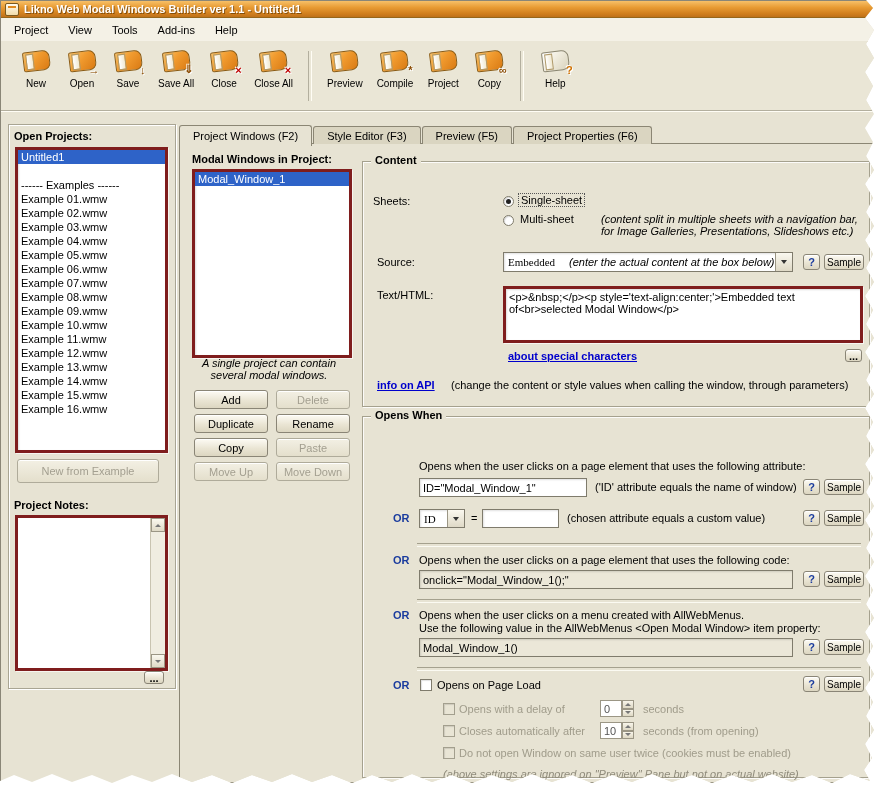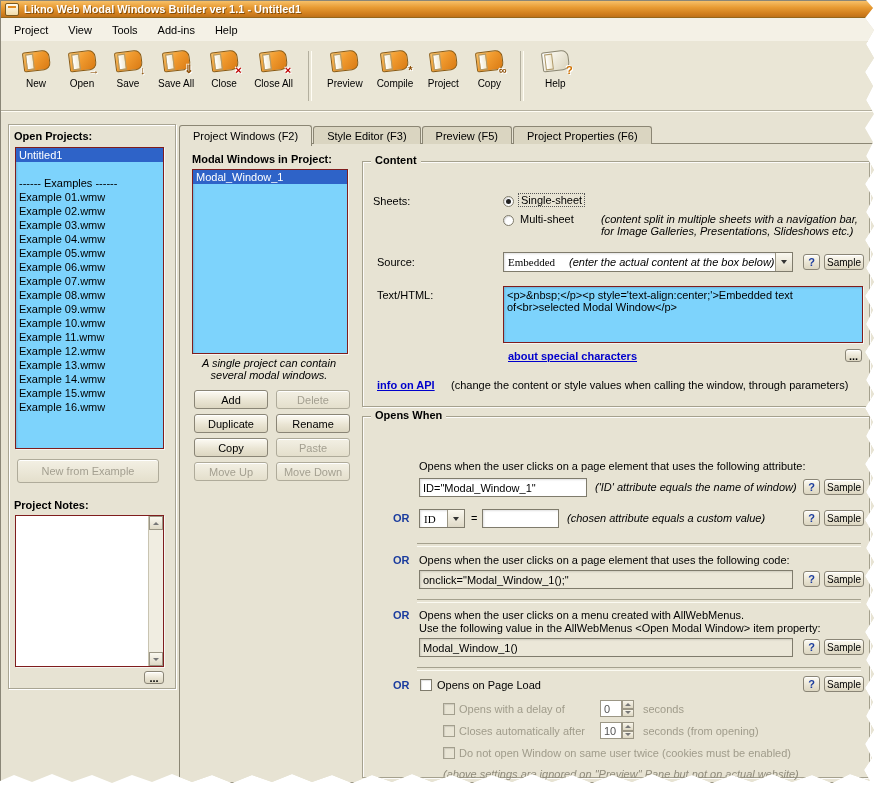--- a/index.html
+++ b/index.html
@@ -31,21 +31,21 @@
   .ovl.red{color:#C00000;}
   .ovl.orange{color:#D07000;}
   
   .bold{font-weight:bold;}
   .italic{font-style:italic;}
   .gray{color:#A09C8B;}
   .grayer{color:#8F8B7B;}
   .btn{background:linear-gradient(180deg,#FDFBF4,#EAE5D4 55%,#DCD6C1);border:1px solid #8A8576;border-radius:3px;
        font-family:"Liberation Sans",sans-serif;font-size:11px;color:#000;box-shadow:inset 0 1px 0 #fff;padding:0;cursor:default;}
   .btn.disabled{color:#A39F90;border-color:#AFAB9A;background:linear-gradient(180deg,#F3F0E4,#E4DFCC);}
-  .sunken{background:#7dd3fc;border:1px solid #7f1d1d;box-shadow:inset 1px 1px 2px rgba(0,0,0,.14),1px 1px 0 rgba(255,255,255,.65);}
+  .sunken{background:#ffffff;border:3px solid #7f1d1d;box-shadow:inset 1px 1px 2px rgba(0,0,0,.14),1px 1px 0 rgba(255,255,255,.65);}
   .txt{position:absolute;height:19px;background:#fff;border:1px solid #7F7B6C;box-shadow:inset 1px 1px 2px rgba(0,0,0,.12);
        font-family:"Liberation Sans",sans-serif;font-size:11px;padding:0 3px;box-sizing:border-box;}
   .txt.ro{background:#EBE7D8;}
   .groupbox{position:absolute;border:1px solid #A5A18E;box-shadow:1px 1px 0 rgba(255,255,255,.85),inset 1px 1px 0 rgba(255,255,255,.85);}
   .legend{position:absolute;top:-8px;left:8px;background:#E7E3D3;padding:0 4px;font-weight:bold;white-space:nowrap;}
   .hsep{position:absolute;left:54px;right:8px;height:2px;border-top:1px solid #A5A18E;border-bottom:1px solid #FBFAF2;}
   .link{color:#0000CC;text-decoration:underline;font-weight:bold;cursor:pointer;white-space:nowrap;}
   .or{color:#1B3C9E;font-weight:bold;}
   .qbtn{position:absolute;width:17px;height:16px;font-weight:bold;font-size:11px;color:#1B3C9E;}
   .sample{position:absolute;width:40px;height:16px;font-size:10px;}
@@ -74,21 +74,21 @@
   .notes-wrap{position:absolute;display:flex;}
   .notes{flex:1;border:none;outline:none;resize:none;background:#fff;font-family:"Liberation Sans",sans-serif;font-size:11px;}
   .vscroll{width:14px;display:flex;flex-direction:column;background:#F0EDE1;border-left:1px solid #C9C4B1;}
   .varrow{height:14px;background:linear-gradient(#FAF8EF,#DFD9C6);border:1px solid #9B9685;display:flex;align-items:center;justify-content:center;box-sizing:border-box;}
   .vtrack{flex:1;}
   
   .tabs{position:absolute;left:178px;top:122px;height:21px;display:flex;align-items:flex-end;z-index:3;}
   .tab{background:#DAD5C1;border:1px solid #8B8674;border-bottom:none;border-radius:3px 3px 0 0;padding:3px 13px 2px;margin-right:1px;white-space:nowrap;}
   .tab.active{background:#E7E3D3;padding-top:4px;padding-bottom:4px;margin-bottom:-2px;}
   .panel{position:absolute;left:178px;top:142px;width:697px;height:640px;background:#E7E3D3;border:1px solid #8B8674;box-sizing:border-box;z-index:1;}
-  .hint{font-style:italic;white-space:nowrap;}
+  .hint{white-space:nowrap;}
   .btn-grid{position:absolute;display:grid;grid-template-columns:74px 74px;grid-auto-rows:19px;column-gap:8px;row-gap:5px;}
 </style>
 </head>
 <body>
 
 <div class="page">
  <div class="app">
 
   <div class="titlebar">
     <span class="app-icon"></span>

